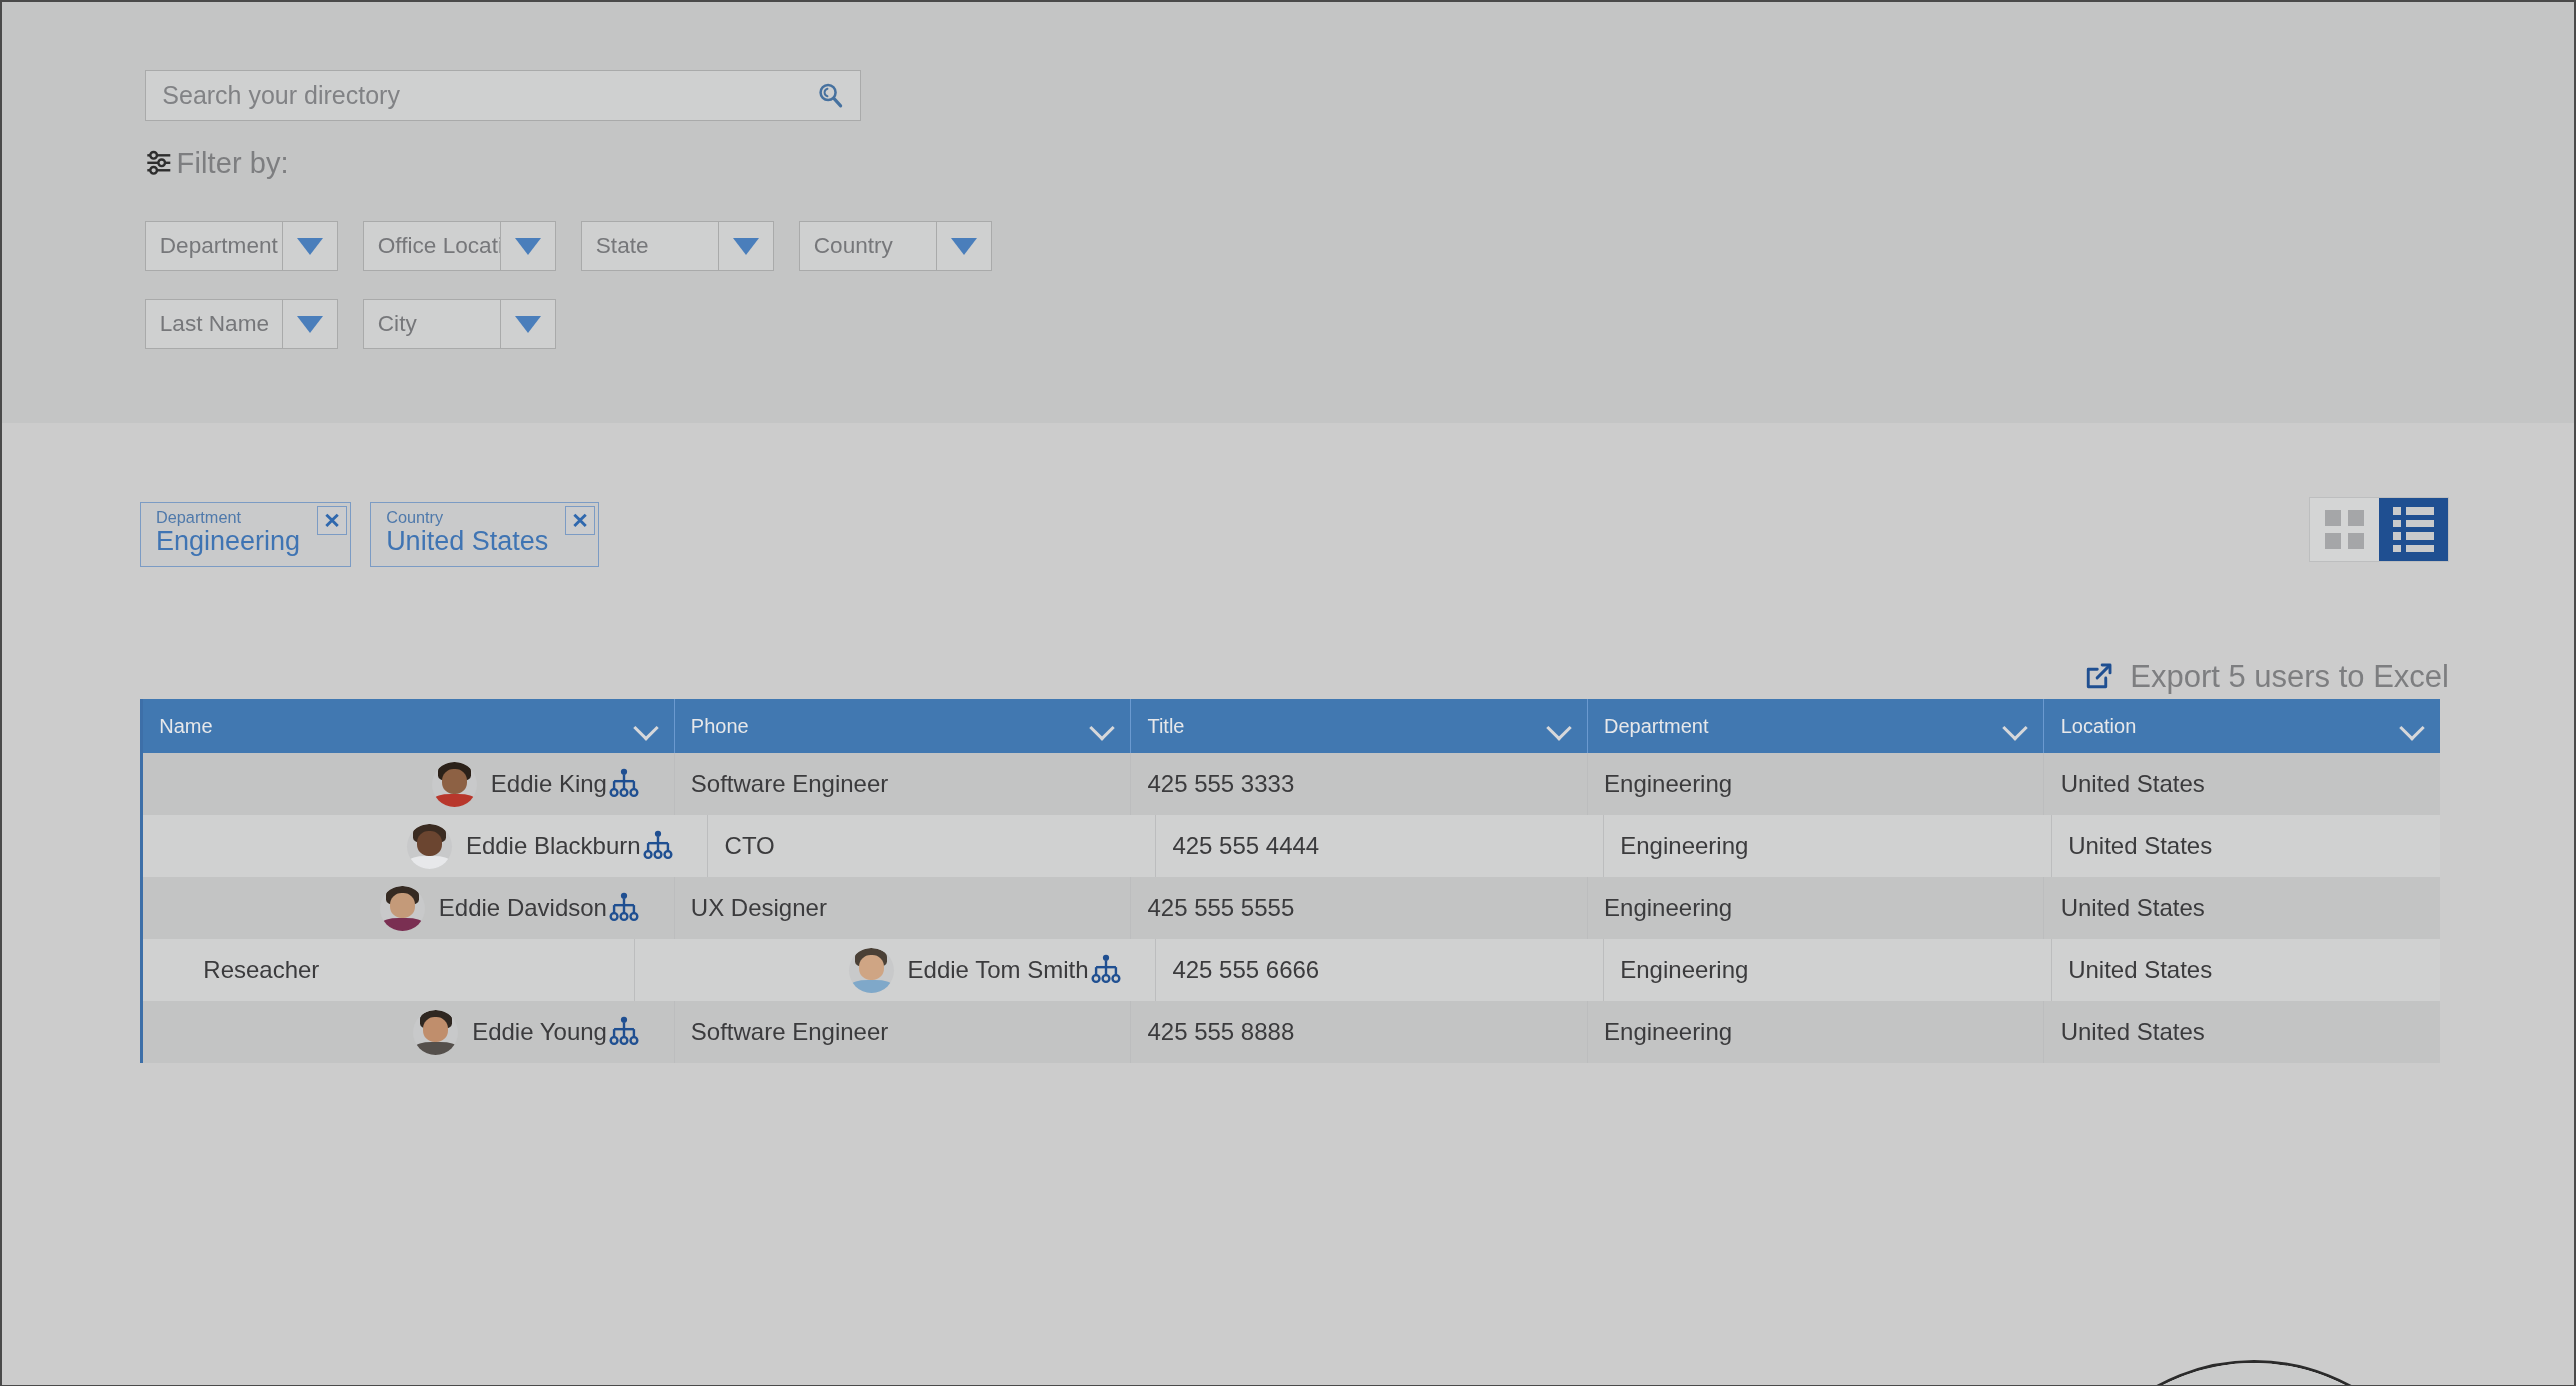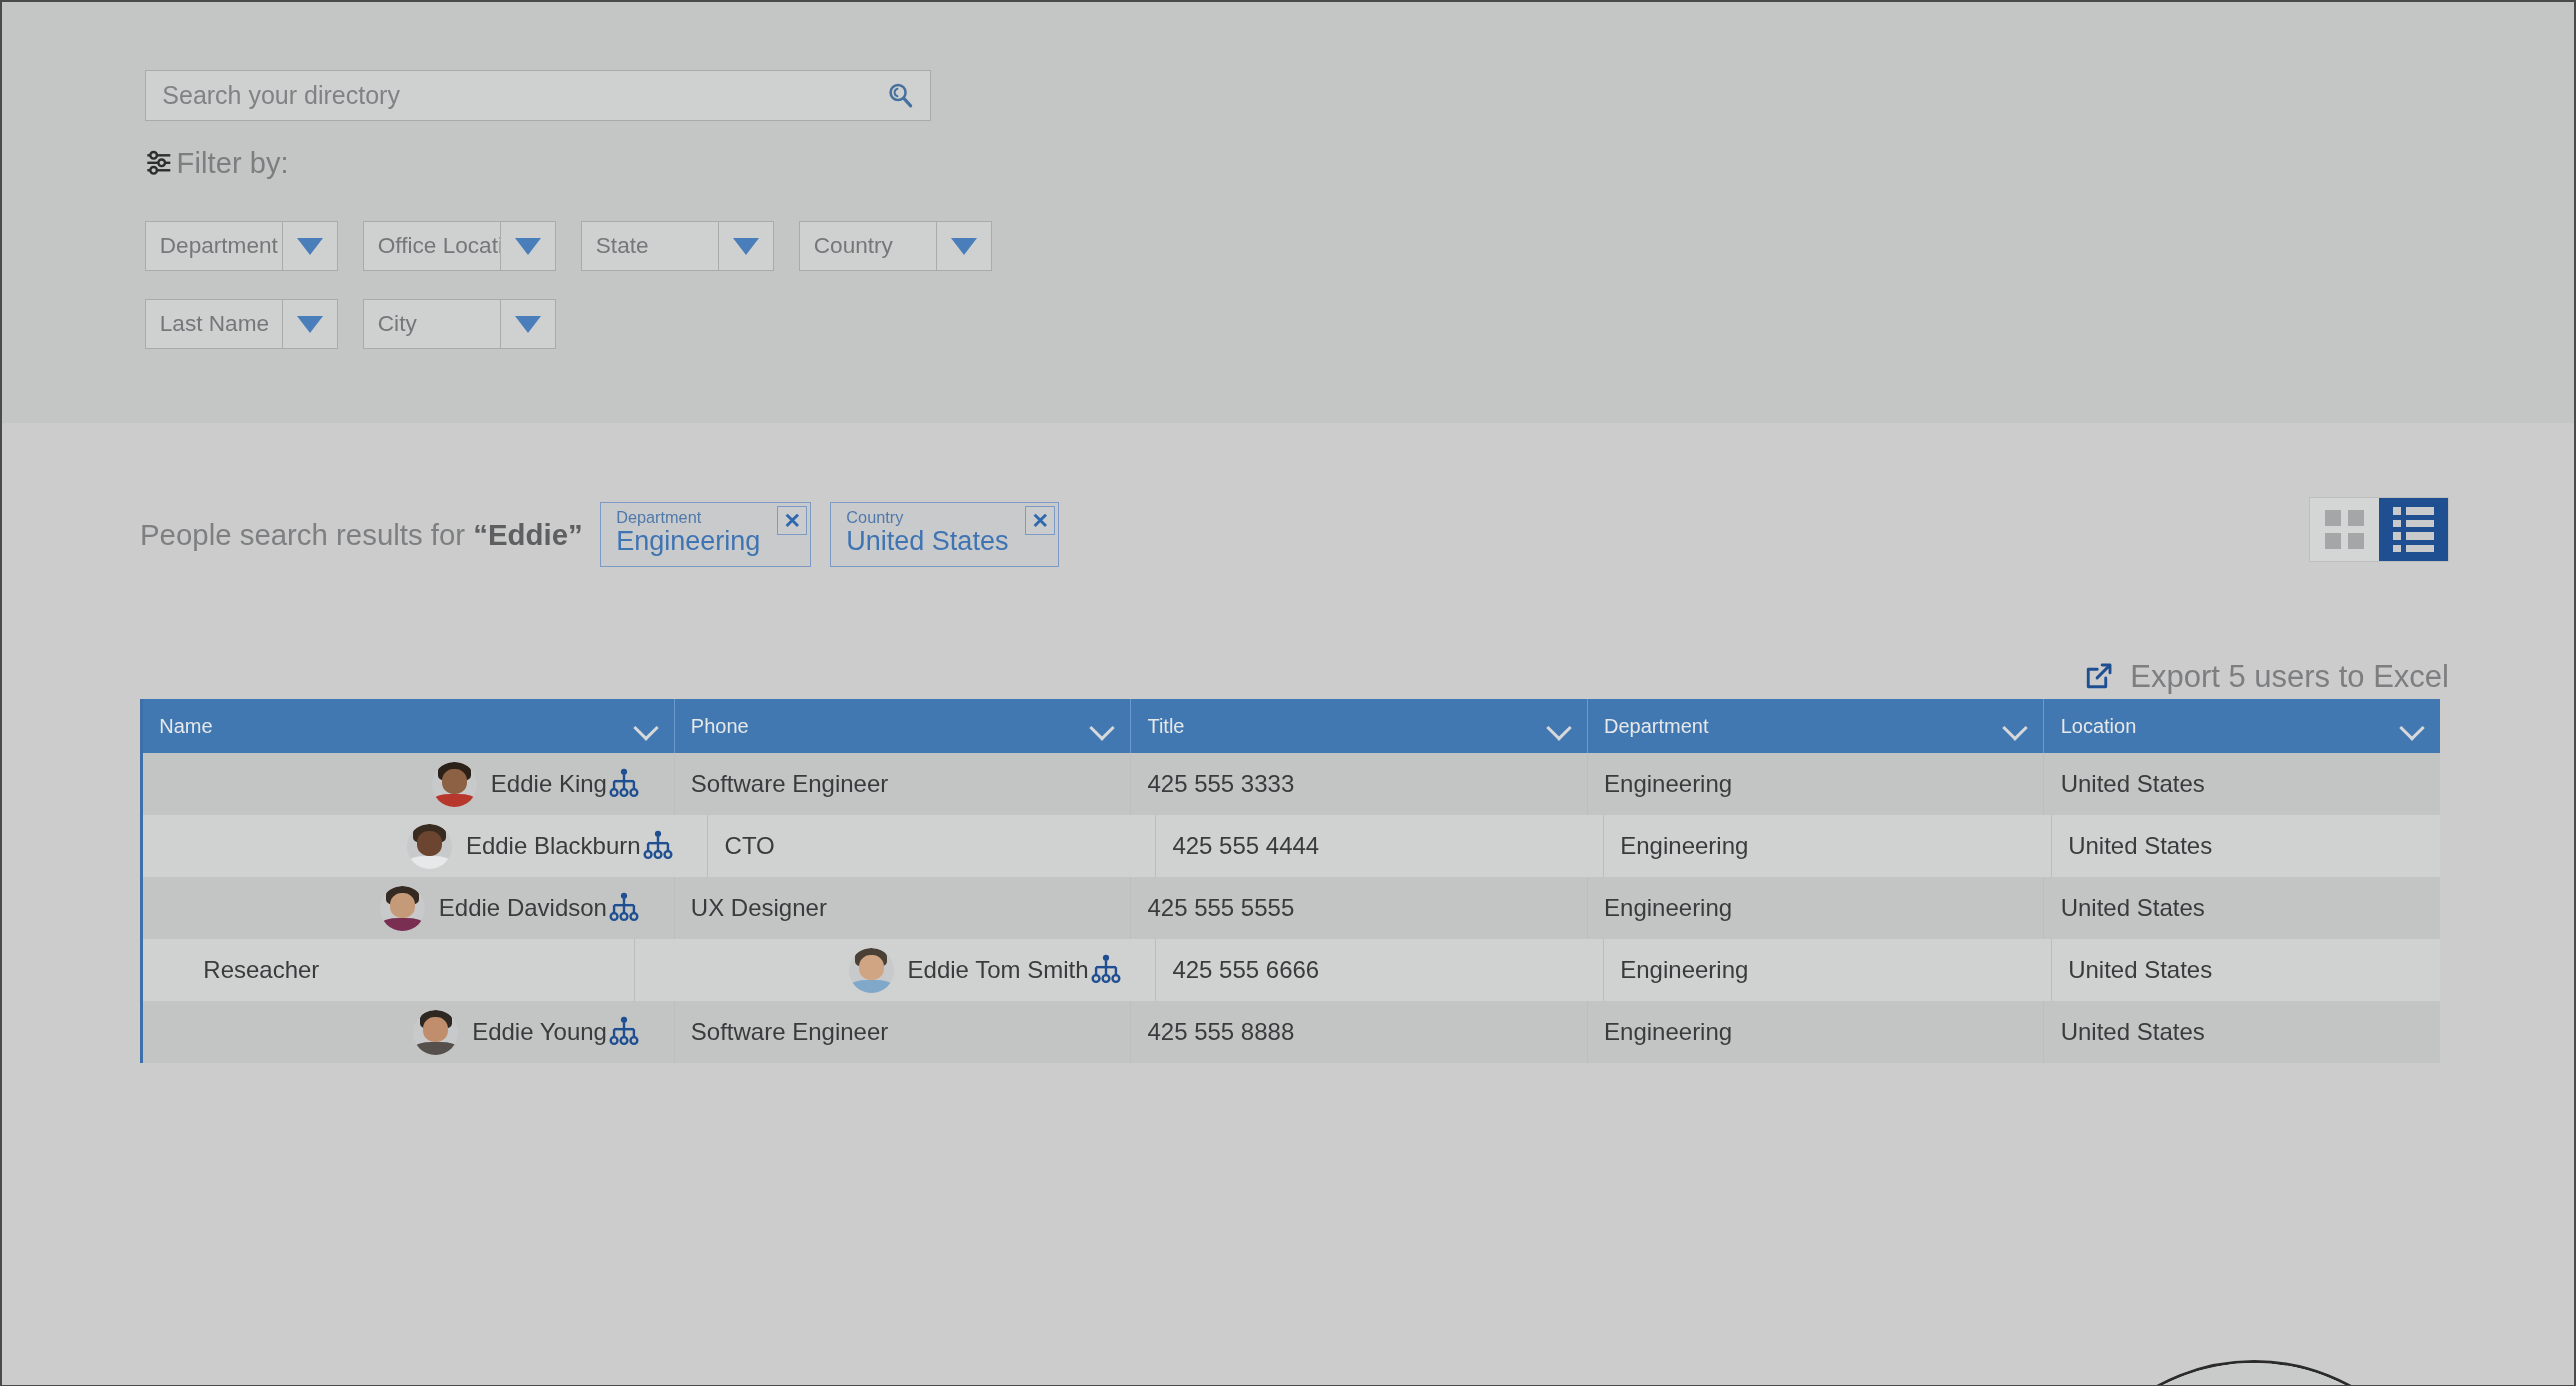--- a/index.html
+++ b/index.html
@@ -21,21 +21,21 @@
   #filter-panel {
     position: absolute;
     left: 0; top: 0; right: 0;
     height: 421px;
     background: #c4c5c5;
   }
 
   #search-box {
     position: absolute;
     left: 143px; top: 68px;
-    width: 786px; height: 51px;
+    width: 716px; height: 51px;
     background: #cfd0d0;
     border: 1.9px solid #a9aaaa;
     display: flex; align-items: center;
   }
   #search-input {
     flex: 1;
     border: 0; outline: 0; background: transparent;
     font-family: "Liberation Sans", sans-serif;
     font-size: 25px;
     color: #6d6e70;
@@ -329,23 +329,20 @@
         <span class="caret">
             <i class="caret-tri"></i>
           </span>
       </div>
     </div>
   </section>
 
   <section id="results-panel">
 
     <div id="results-head">
-      <div id="results-title">
-        <span>People search results for </span><b>“Eddie”</b>
-      </div>
 
       <div class="chip">
         <div class="chip-label">Department</div>
         <div class="chip-value">Engineering</div>
         <div class="chip-x">✕</div>
       </div>
 
       <div class="chip">
         <div class="chip-label">Country</div>
         <div class="chip-value">United States</div>

